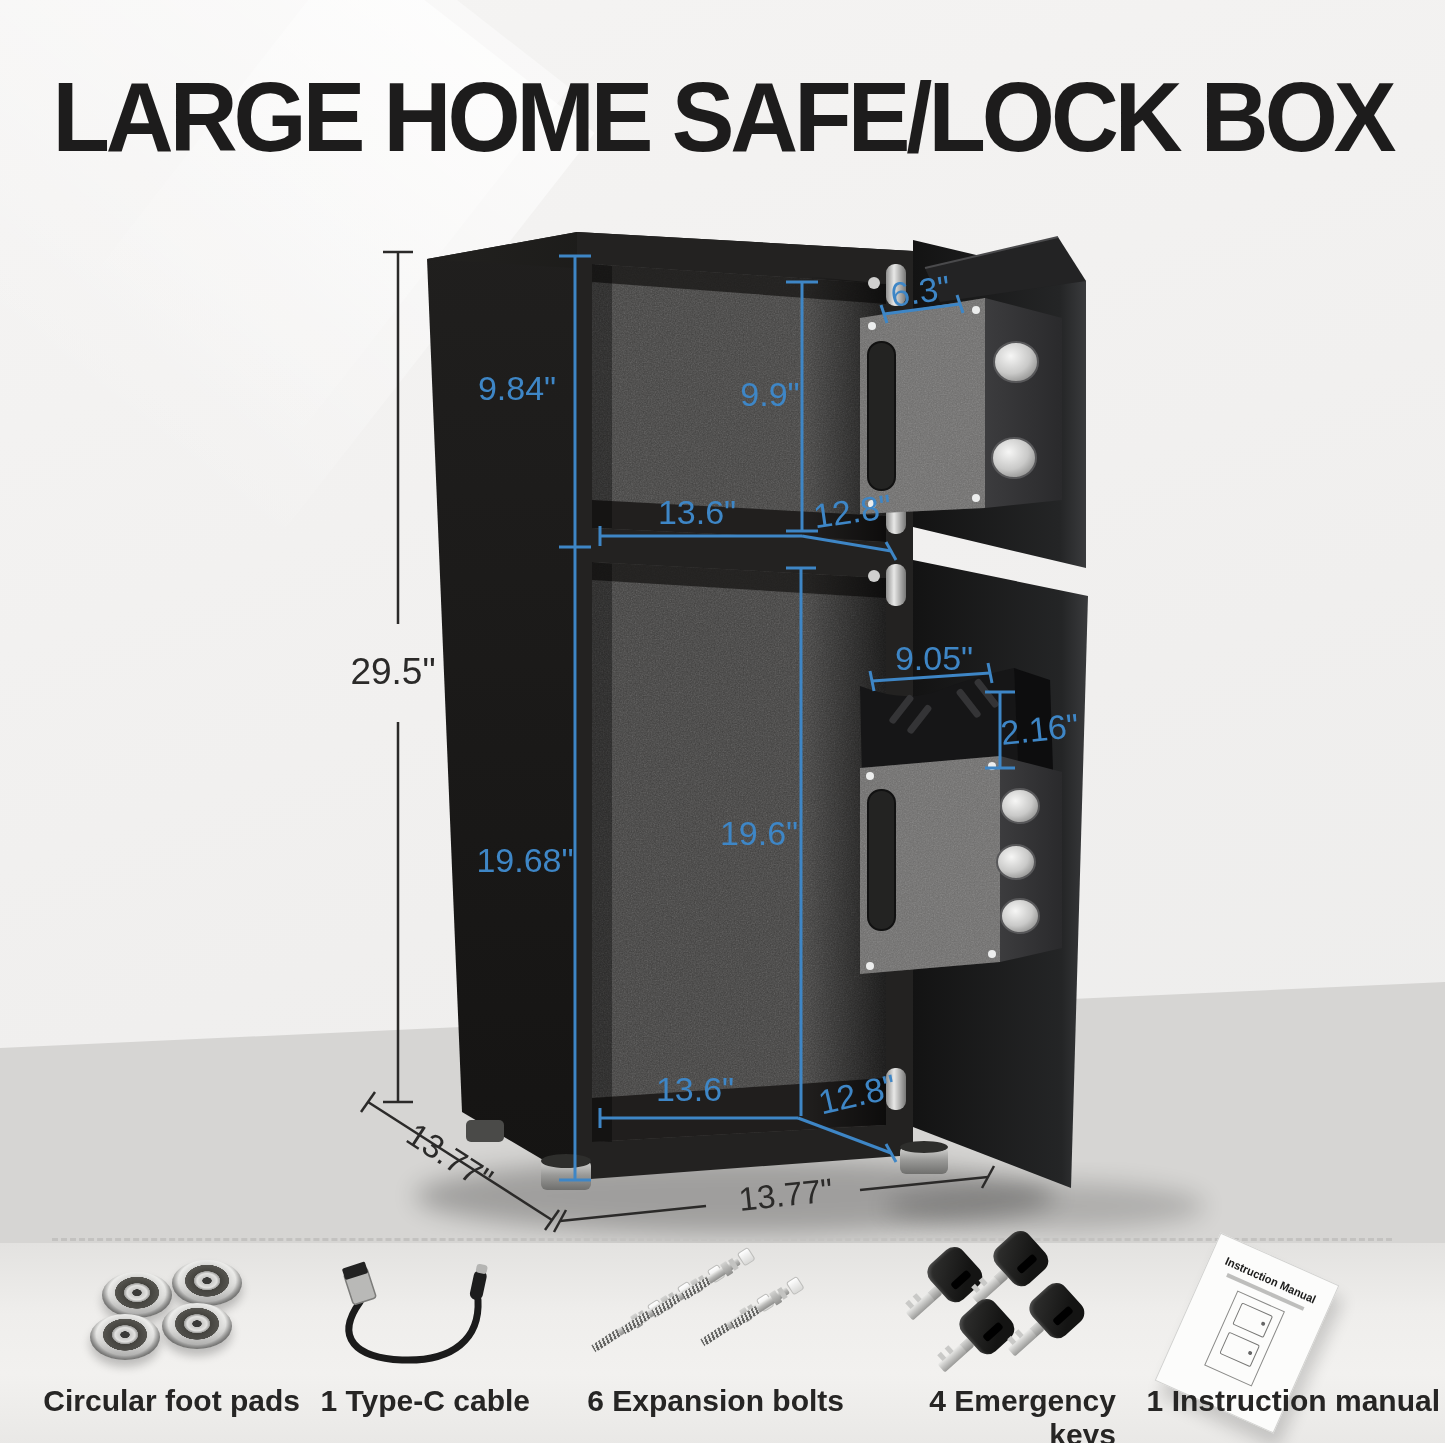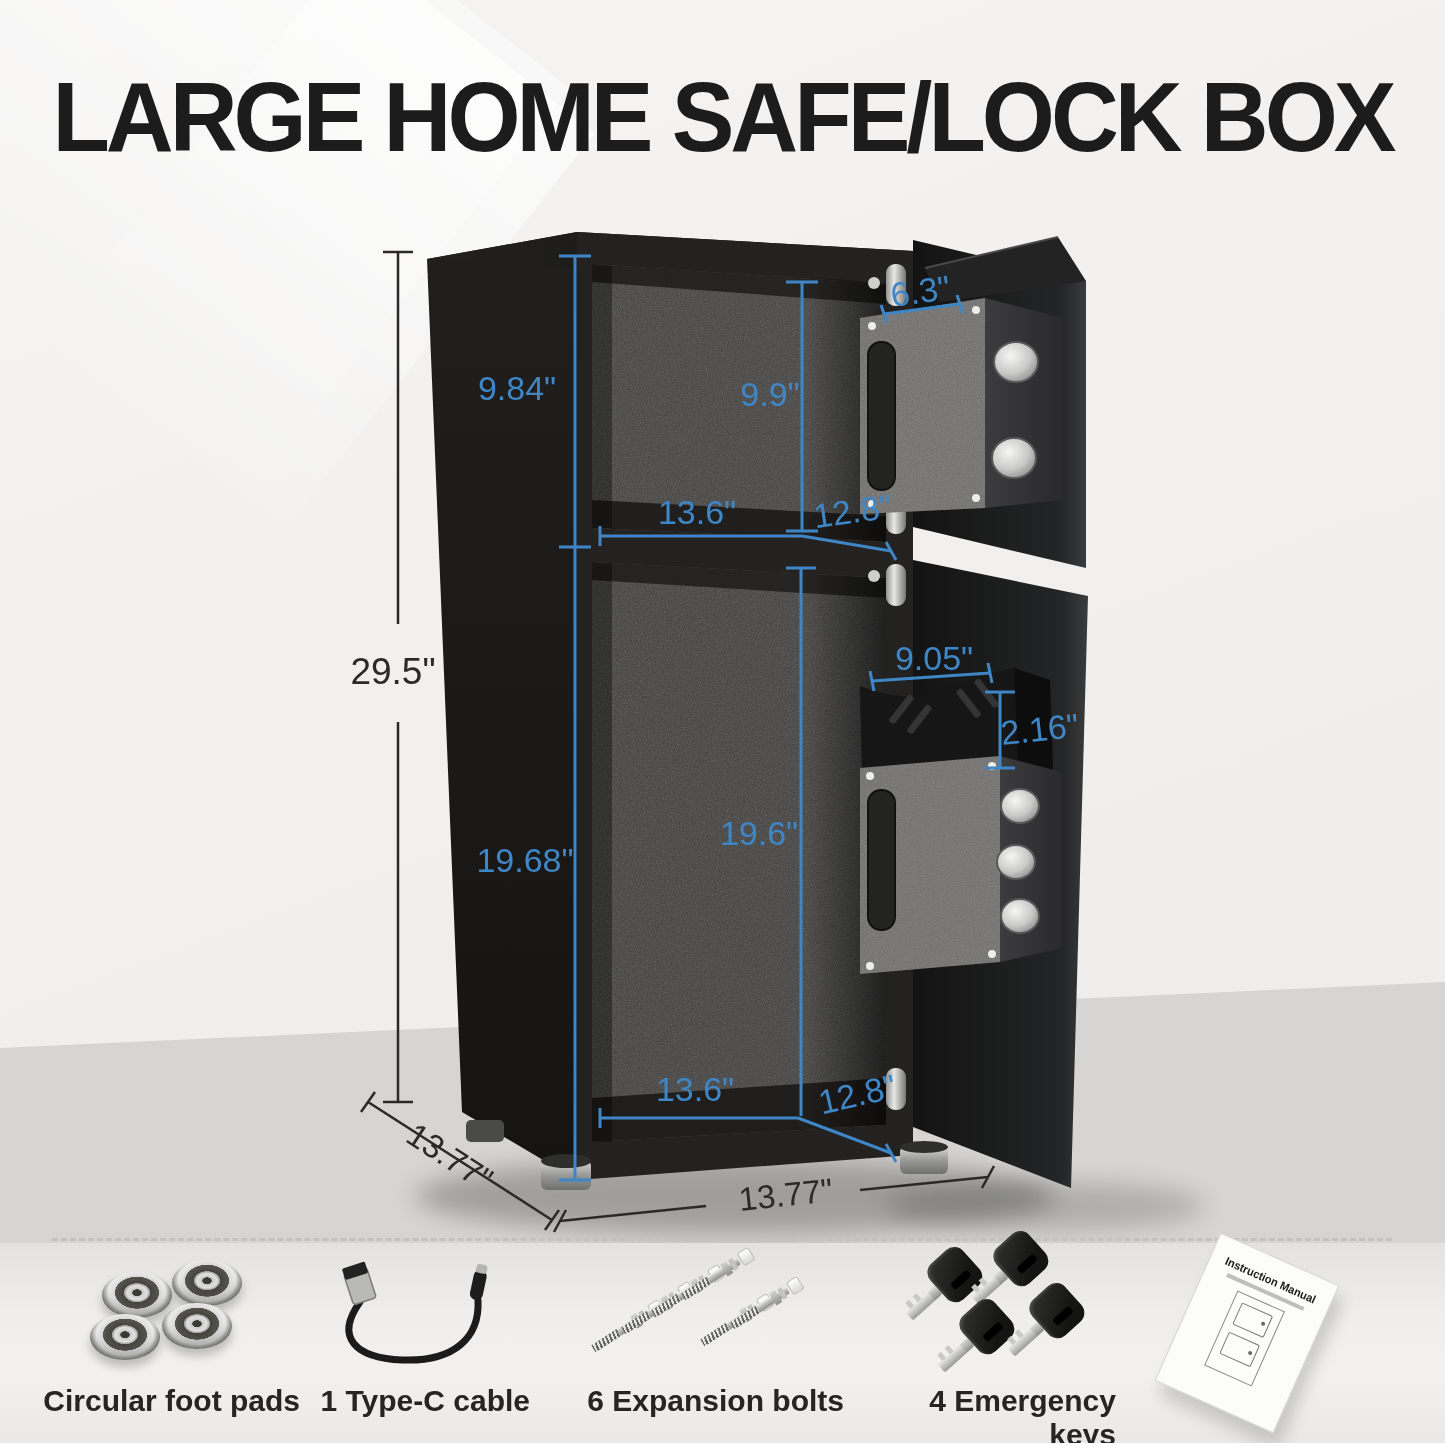--- a/index.html
+++ b/index.html
@@ -409,14 +409,15 @@
   <div class="acc-label" style="left:866px;top:1384px;width:250px;">4 Emergency keys</div>
 
   <div class="manual">
     <div class="m-title">Instruction Manual</div>
     <div class="m-sub"></div>
     <div class="m-box">
       <div class="m-fig"></div>
       <div class="m-fig"></div>
     </div>
   </div>
+  <div class="acc-label" style="left:1140px;top:1384px;width:300px;">1 Instruction manual</div>
 
 </div>
 
 </body></html>

